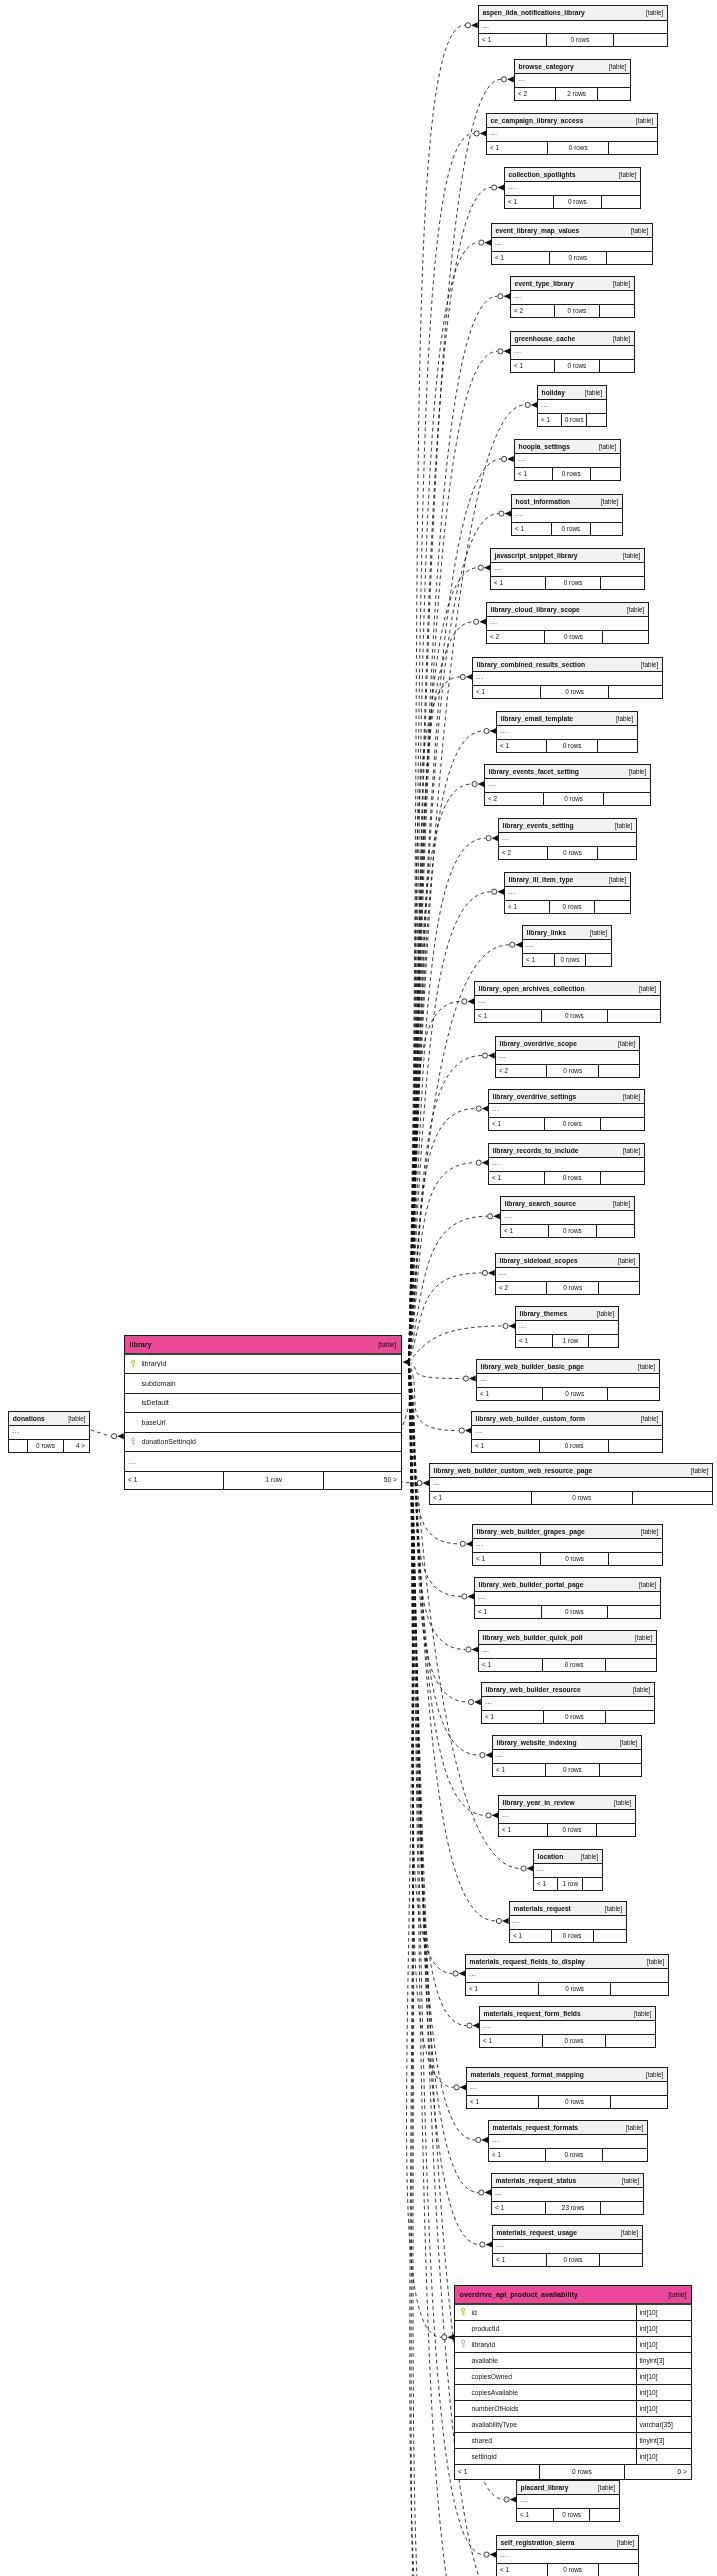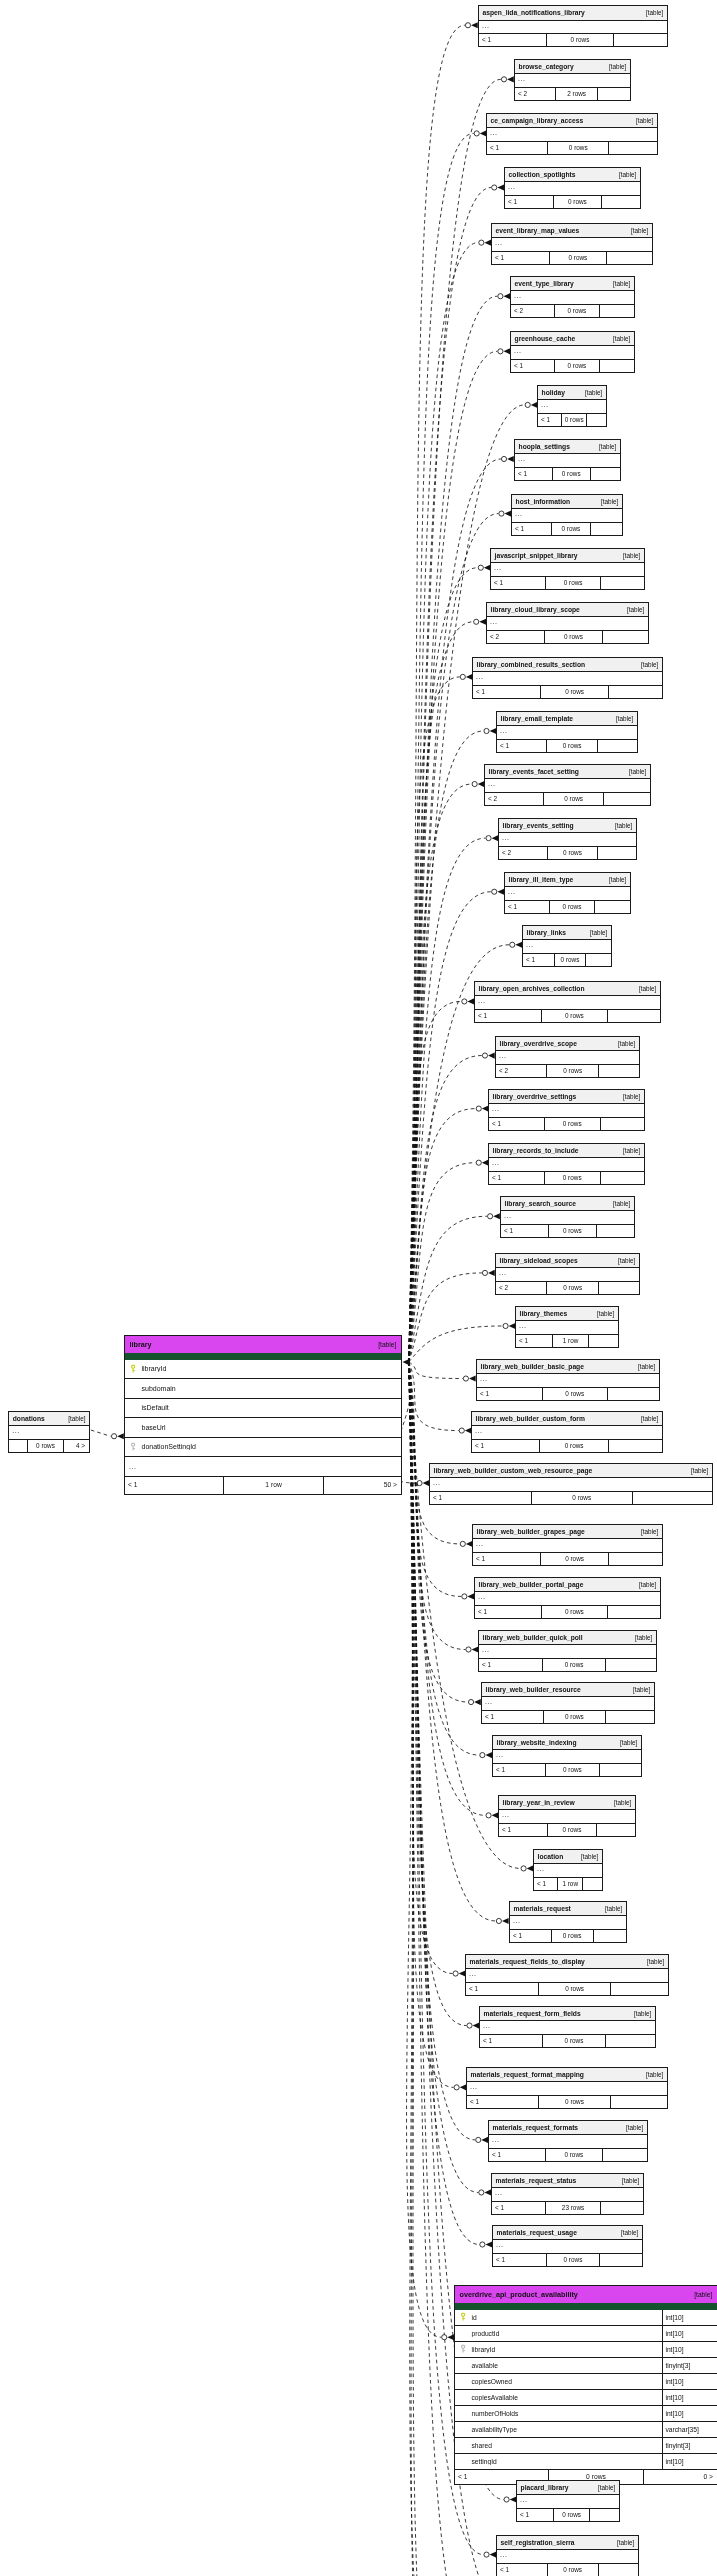--- a/index.html
+++ b/index.html
@@ -16,22 +16,22 @@
   .stable .dots { height:12.4px; line-height:9.3px; padding:0 3.1px; border-bottom:0.8px solid #1b1b1b;
                   font-size:7.2px; letter-spacing:0.5px; }
   .ftr { display:flex; height:12.4px; font-size:6.4px; }
   .ftr .c1 { flex:0 0 36%; padding:2.1px 3.1px 0; border-right:0.6px solid #1b1b1b; box-sizing:border-box; }
   .ftr .c2 { flex:0 0 36%; padding:2.1px 0 0; border-right:0.6px solid #1b1b1b; text-align:center; box-sizing:border-box; }
   .ftr .c3 { flex:1 1 auto; padding:2.1px 4.1px 0; text-align:right; box-sizing:border-box; }
 
   
   .xtable { position:absolute; background:#fff; border:1px solid #1b1b1b; box-sizing:border-box; }
   .xtable.focus { border-width:1.5px; }
-  .xtable .hd { display:flex; justify-content:space-between; align-items:center; background:#d946ef;
-                border-bottom:7px solid #14532d; height:16.5px; padding:0 4.6px; }
+  .xtable .hd { display:flex; justify-content:space-between; align-items:center; background:#ec4899;
+                border-bottom:2px solid #14532d; height:16.5px; padding:0 4.6px; }
   .xtable .hd .nm { font-weight:bold; font-size:7.2px; }
   .xtable .hd .tl { font-size:6.7px; }
   .xrow { position:relative; display:flex; align-items:center; height:18.5px; border-bottom:0.5px solid #1b1b1b;
           font-size:7px; }
   .xtable.focus .xrow { height:15px; font-size:6.7px; }
   .xrow .cname { flex:1 1 auto; padding-left:16.5px; white-space:nowrap; overflow:hidden; }
   .xrow .ctype { flex:0 0 49px; border-left:0.8px solid #1b1b1b; align-self:stretch;
                  display:flex; align-items:center; padding:0 2.6px; white-space:nowrap; }
   .xrow.dotsrow .cname { padding-left:4.1px; letter-spacing:0.5px; }
   .xtable .ftr { height:17.5px; font-size:6.7px; }
@@ -247,21 +247,21 @@
       <span class="tl">[table]</span>
     </div>
     <div class="dots">...</div>
     <div class="ftr">
       <span class="c1" style="flex-basis:24%"></span>
       <span class="c2" style="flex-basis:44%">0 rows</span>
       <span class="c3">4 &gt;</span>
     </div>
   </div>
 
-  <div class="xtable focus" id="overdrive-table" style="left: 454px; top: 2285px; width: 264px;">
+  <div class="xtable focus" id="overdrive-table" style="left: 454px; top: 2285px; width: 238px;">
     <div class="hd">
       <span class="nm">overdrive_api_product_availability</span>
       <span class="tl">[table]</span>
     </div>
     <div id="overdrive-rows">
         <div class="xrow">
           <svg class="keyicon" viewBox="0 0 12 18">
             <circle cx="6" cy="4.5" r="3" fill="none" stroke="#c9cc12" stroke-width="2.2"></circle>
             <path d="M6 7.5 V16 M6 12 h3.5" stroke="#c9cc12" stroke-width="2.2" fill="none"></path>
           </svg>

